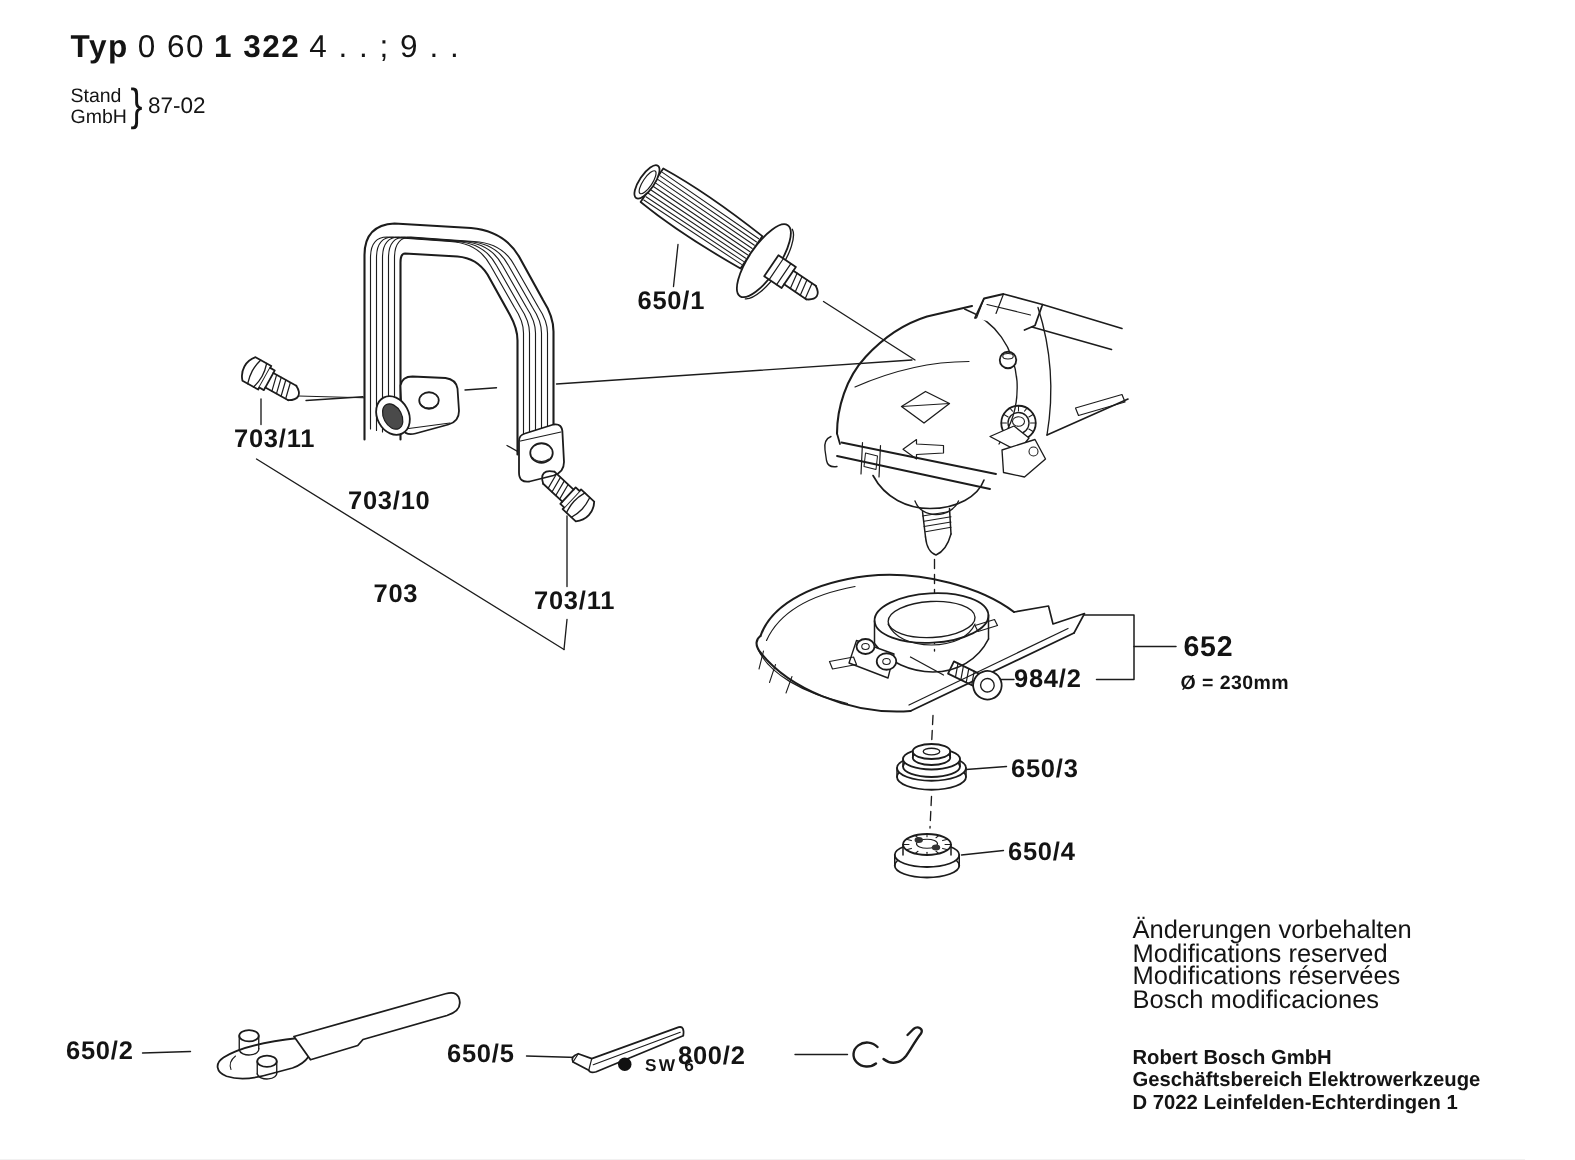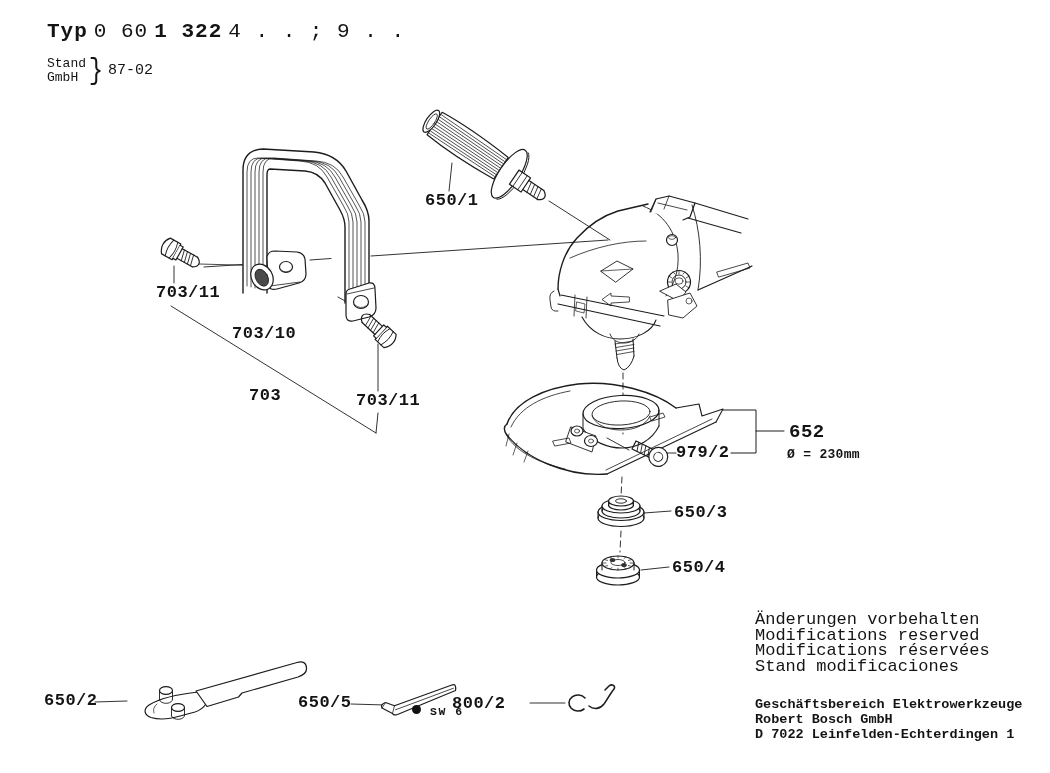--- a/index.html
+++ b/index.html
@@ -1,18 +1,18 @@
 <!DOCTYPE html>
 <html><head>
 <meta charset="utf-8">
 <style>
   html,body{margin:0;padding:0;background:#e8e8e8;}
   .page{
     position:relative;width:1050px;height:773px;background:#ffffff;
-    font-family:Liberation Mono, monospace;color:#141414;
+    font-family:Liberation Sans, sans-serif;color:#141414;
     overflow:hidden;margin:0 auto;
   }
   svg{position:absolute;left:0;top:0;}
   .typ-title{position:absolute;left:47px;top:20px;font-size:21px;letter-spacing:1px;white-space:nowrap;}
   .typ-title .b{font-weight:bold;}
   .typ-title .seg{margin-right:6px;}
   .stand-block{position:absolute;left:47px;top:54px;display:flex;align-items:center;}
   .stand-lines{display:flex;flex-direction:column;font-size:13px;line-height:14px;justify-content:space-between;}
   .stand-brace{font-size:30px;font-weight:300;margin:0 3px 0 1px;transform:scaleX(.8);}
   .stand-value{font-size:15px;margin-top:-2px;}
@@ -296,38 +296,38 @@
     <span class="stand-value">87-02</span>
   </div>
 
   <div class="plabel" style="left:156px;top:283px">703/11</div>
   <div class="plabel" style="left:232px;top:324px">703/10</div>
   <div class="plabel" style="left:249px;top:386px">703</div>
   <div class="plabel" style="left:356px;top:391px">703/11</div>
   <div class="plabel" style="left:425px;top:191px">650/1</div>
   <div class="plabel big" style="left:789px;top:421px">652</div>
   <div class="plabel small" style="left:787px;top:447px">Ø = 230mm</div>
-  <div class="plabel" style="left:676px;top:443px">979/2</div>
+  <div class="plabel" style="left:676px;top:443px">984/2</div>
   <div class="plabel" style="left:674px;top:503px">650/3</div>
   <div class="plabel" style="left:672px;top:558px">650/4</div>
   <div class="plabel" style="left:44px;top:691px">650/2</div>
   <div class="plabel" style="left:298px;top:693px">650/5</div>
   <div class="plabel" style="left:452px;top:694px">800/2</div>
 
   <div class="sw6">
     <span class="dot"></span>
     <span>SW 6</span>
   </div>
 
   <div class="footer-notes">
     <div>Änderungen vorbehalten</div>
     <div>Modifications reserved</div>
     <div>Modifications réservées</div>
-    <div>Stand modificaciones</div>
+    <div>Bosch modificaciones</div>
   </div>
 
   <div class="footer-company">
+    <div>Robert Bosch GmbH</div>
     <div>Geschäftsbereich Elektrowerkzeuge</div>
-    <div>Robert Bosch GmbH</div>
     <div>D 7022 Leinfelden-Echterdingen 1</div>
   </div>
 
 </div>
 
 </body></html>

